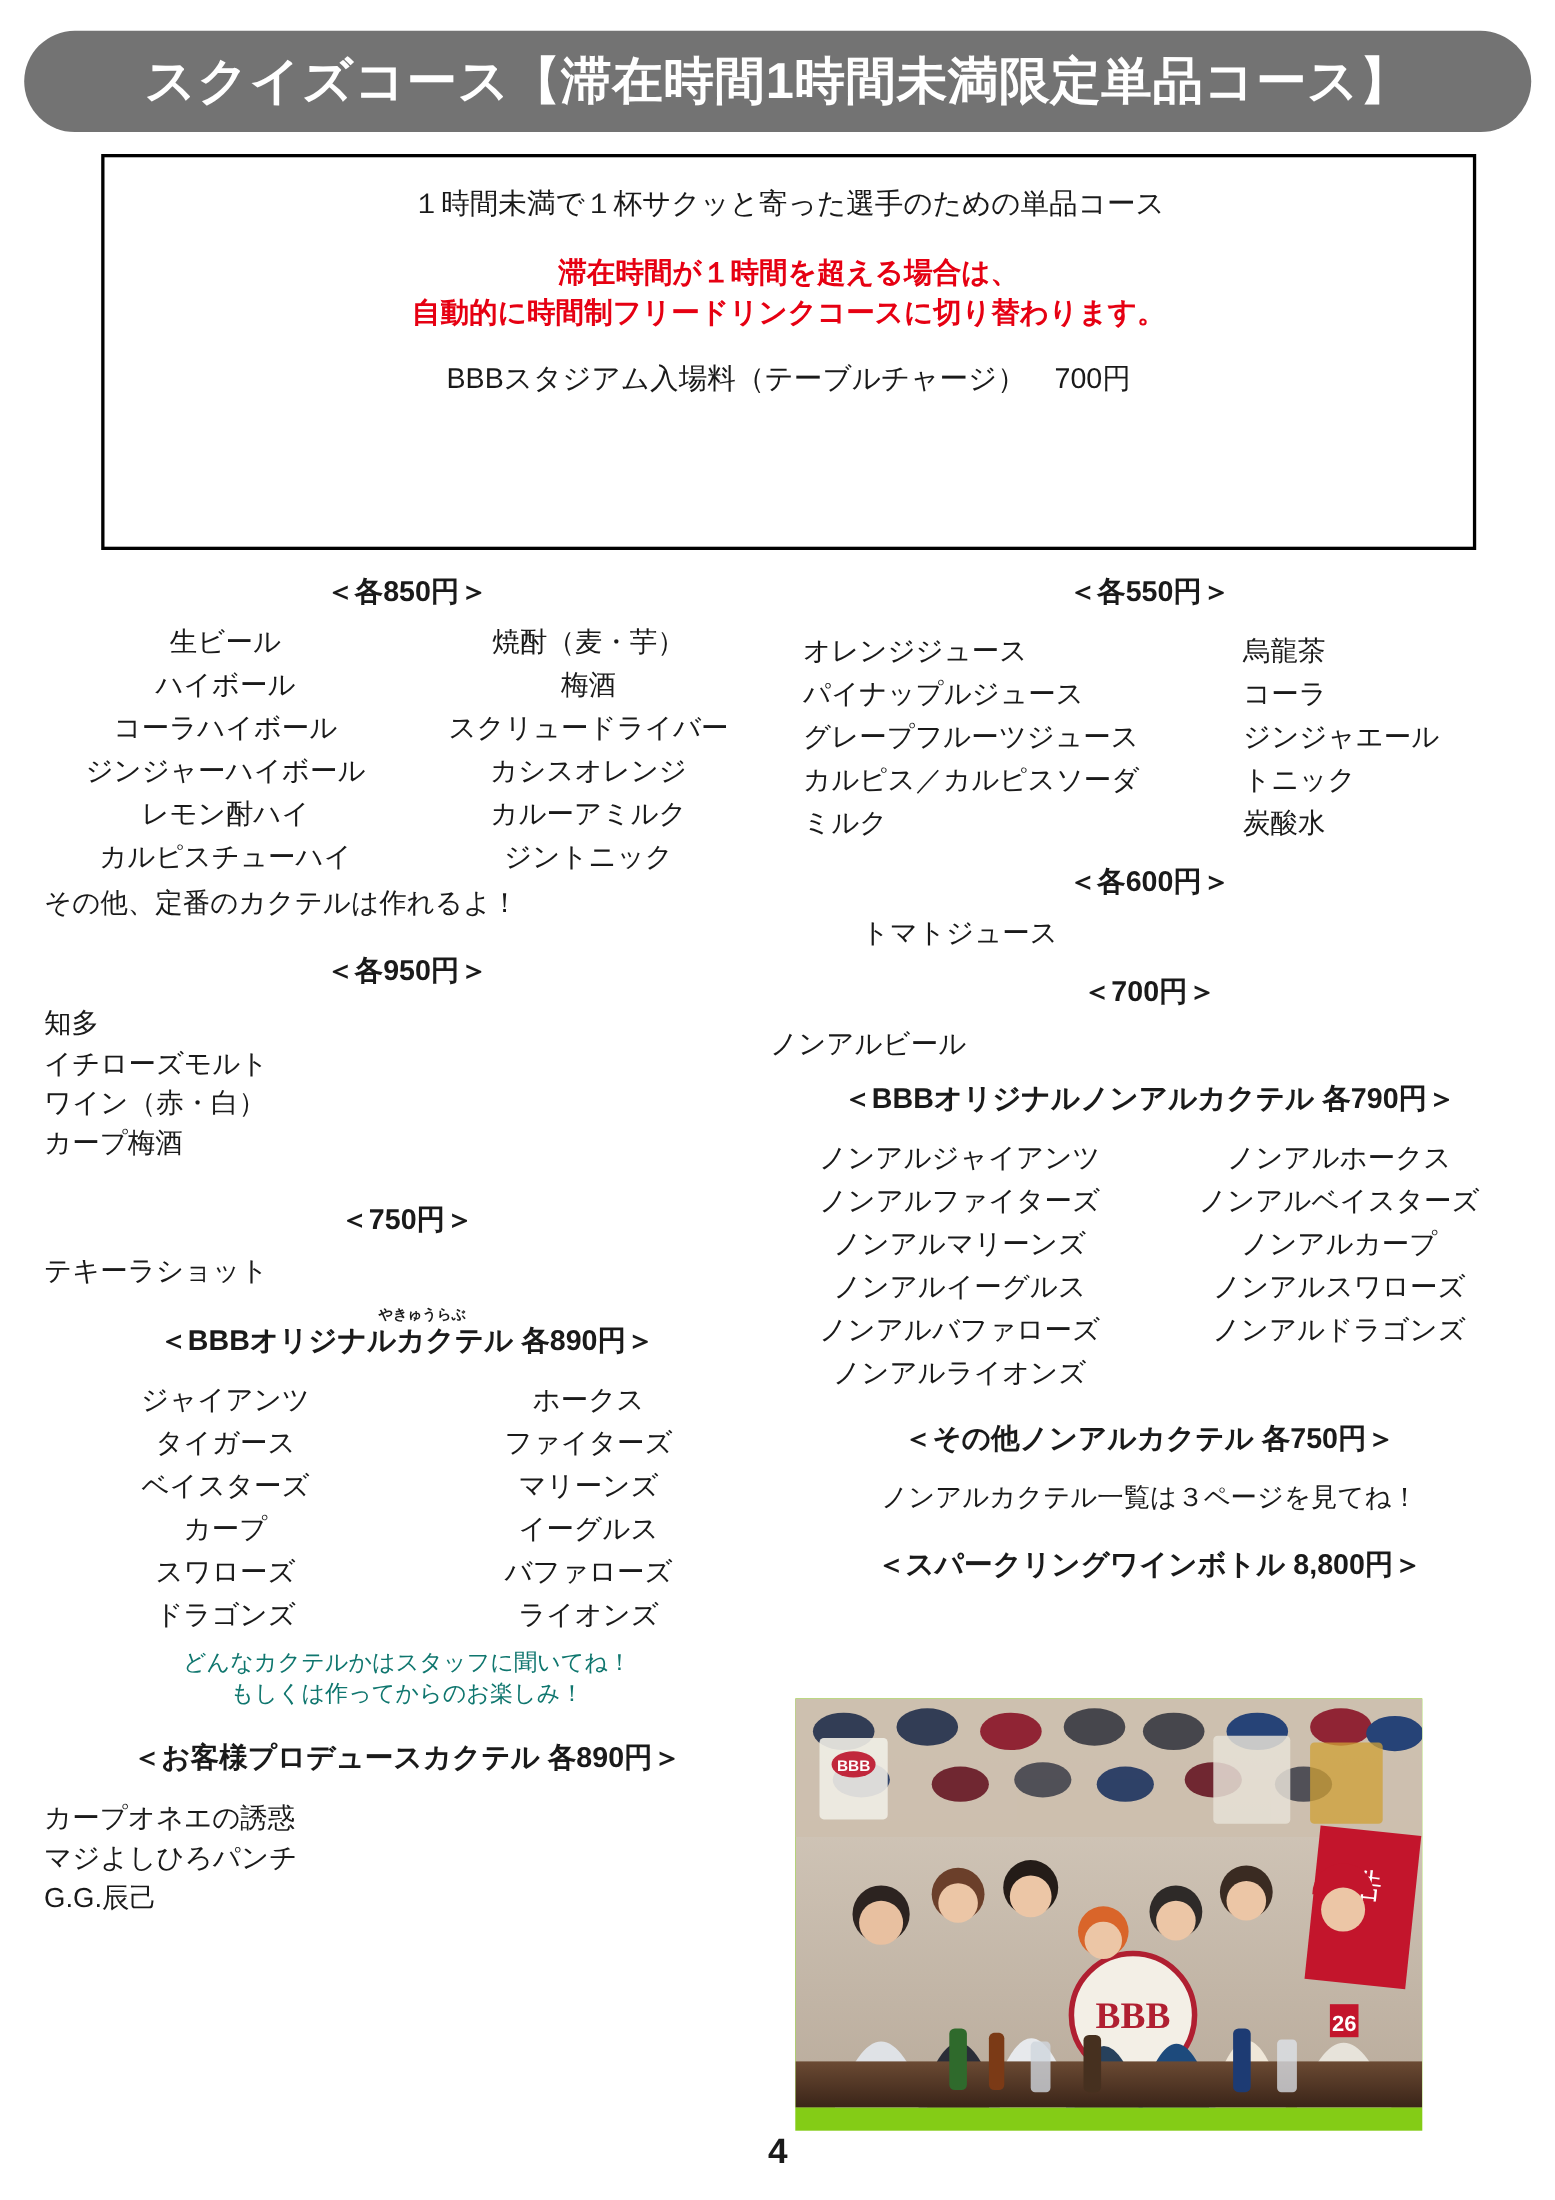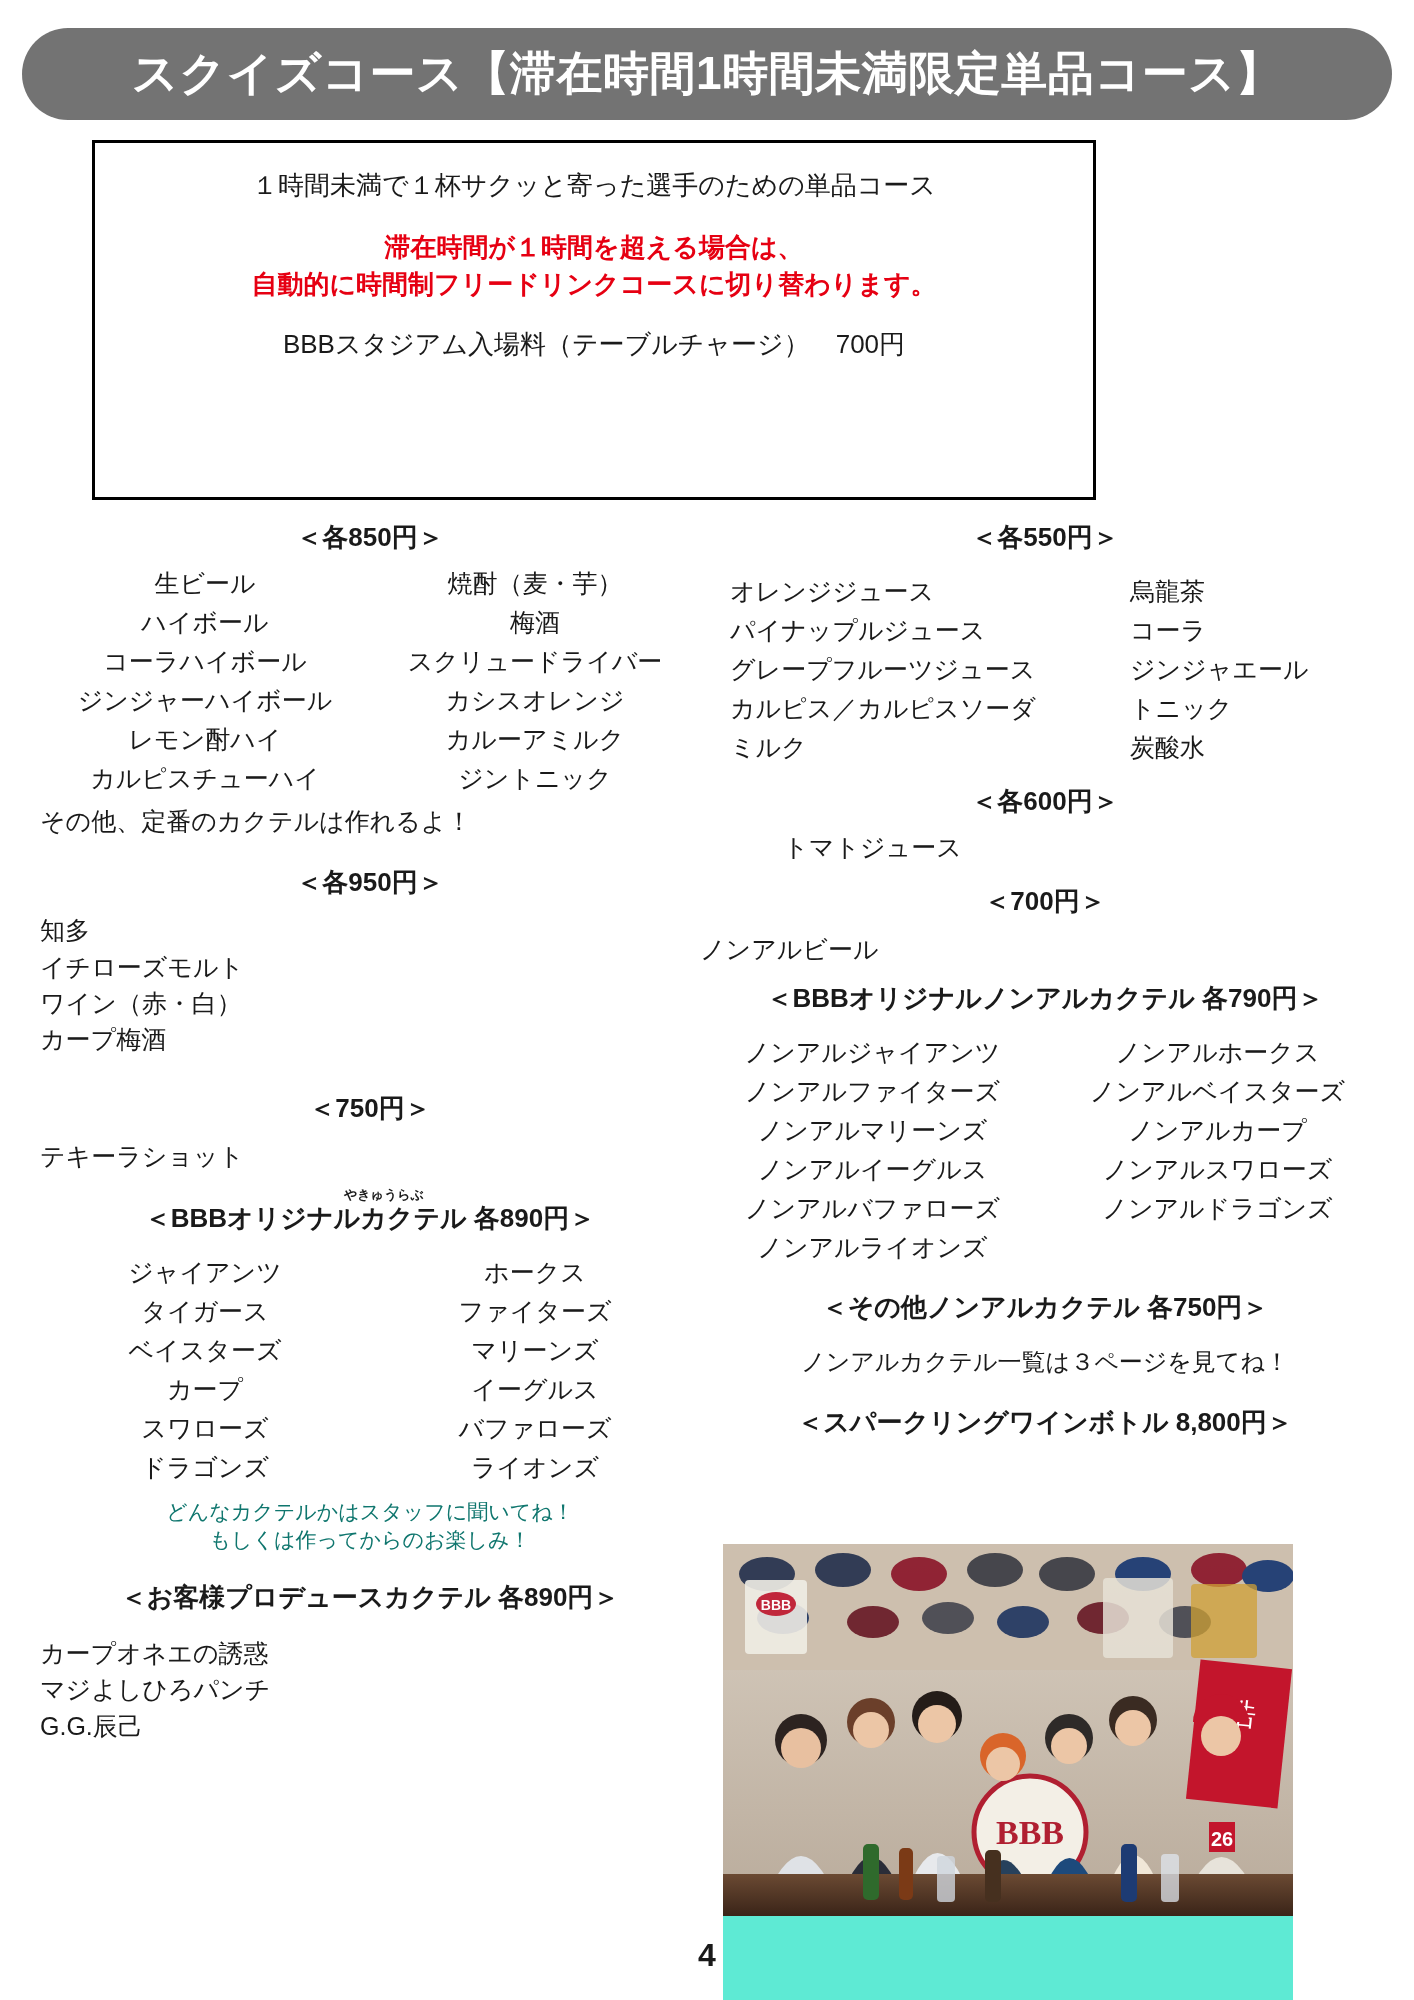--- a/index.html
+++ b/index.html
@@ -42,21 +42,21 @@
     font-weight: bold;
     letter-spacing: 0.5px;
     white-space: nowrap;
   }
 
   
   .notice {
     position: absolute;
     left: 92px;
     top: 140px;
-    width: 1004px;
+    width: 1250px;
     height: 360px;
     border: 3px solid #000000;
     padding: 26px 20px 10px 20px;
     text-align: center;
   }
   .notice p {
     margin: 0 0 26px 0;
     font-size: 26px;
     line-height: 1.3;
   }
@@ -136,23 +136,23 @@
     font-size: 25px;
     text-align: center;
   }
 
   
   .photo {
     position: absolute;
     left: 723px;
     top: 1544px;
     width: 570px;
-    height: 457px;
+    height: 393px;
     overflow: hidden;
-    background: #5eead4;
+    background: #84cc16;
     border: 0;
   }
   .photo svg { display: block; }
 
   .page-number {
     position: absolute;
     left: 0;
     right: 0;
     bottom: 26px;
     text-align: center;

